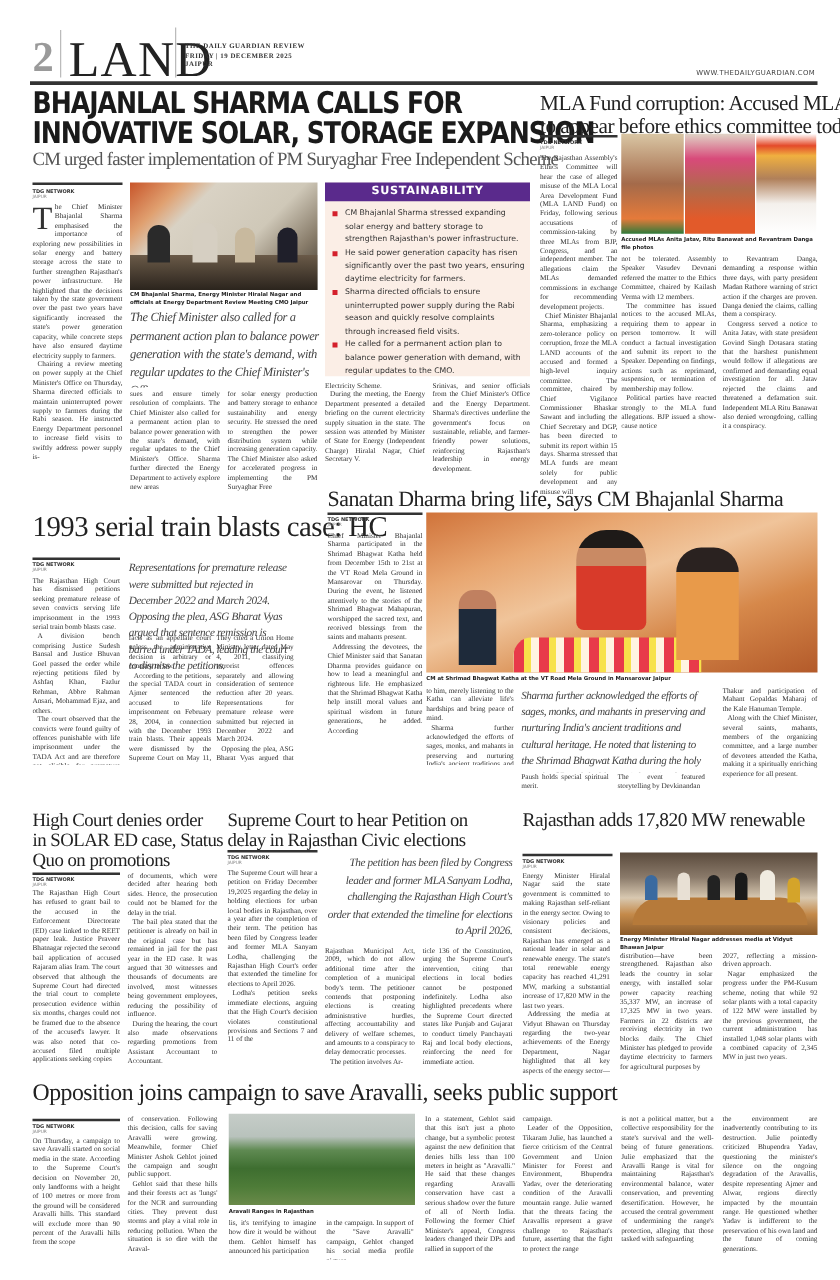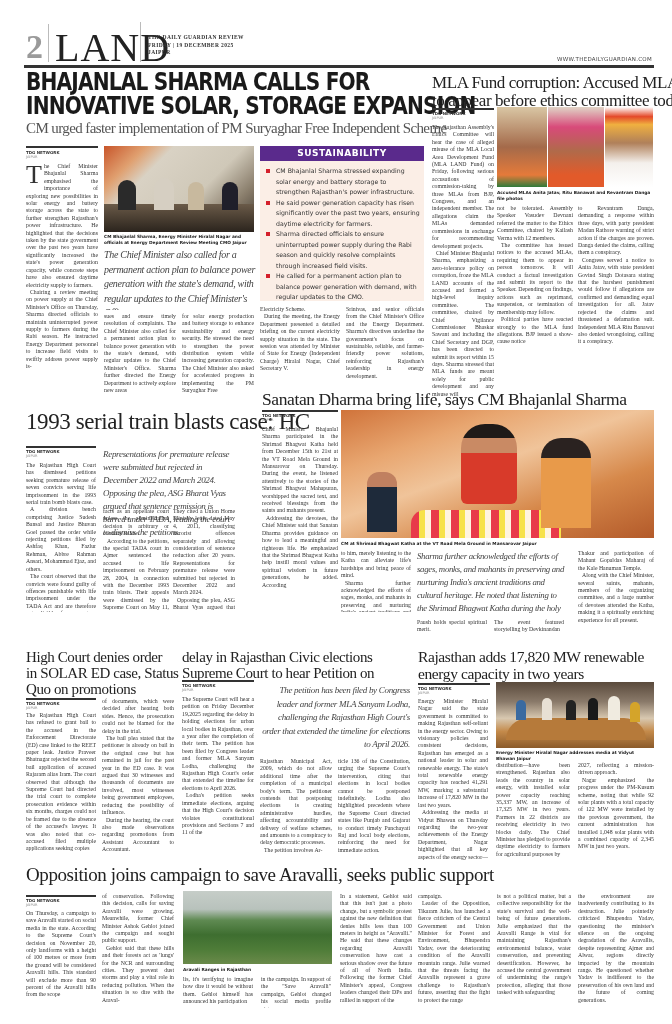--- a/index.html
+++ b/index.html
@@ -185,42 +185,41 @@
   <small>JAIPUR</small>
 </div>
 <div class="abs col" style="left:26px;top:712px;width:70px;height:148px;">The Rajasthan High Court has refused to grant bail to the accused in the Enforcement Directorate (ED) case linked to the REET paper leak. Justice Praveer Bhatnagar rejected the second bail application of accused Rajaram alias Iram. The court observed that although the Supreme Court had directed the trial court to complete prosecution evidence within six months, charges could not be framed due to the absence of the accused's lawyer. It was also noted that co-accused filed multiple applications seeking copies</div>
 <div class="abs col" style="left:102px;top:698px;width:72px;height:162px;">
   <span>of documents, which were decided after hearing both sides. Hence, the prosecution could not be blamed for the delay in the trial.</span>
   <p>The bail plea stated that the petitioner is already on bail in the original case but has remained in jail for the past year in the ED case. It was argued that 30 witnesses and thousands of documents are involved, most witnesses being government employees, reducing the possibility of influence.</p>
   <p>During the hearing, the court also made observations regarding promotions from Assistant Accountant to Accountant.</p>
 </div>
 
 <div class="abs hed-serif" style="left:182px;top:649px;font-size:15px;line-height:16px;">
+  <div>Supreme Court to hear Petition on</div>
   <div>delay in Rajasthan Civic elections</div>
-  <div>Supreme Court to hear Petition on</div>
 </div>
 <div class="abs byline-bar" style="left:182px;top:680px;width:72px;"></div>
 <div class="abs byline" style="left:182px;top:683px;">
   <span>TDG NETWORK</span>
   <small>JAIPUR</small>
 </div>
 <div class="abs col" style="left:182px;top:696px;width:72px;height:164px;">
   <span>The Supreme Court will hear a petition on Friday December 19,2025 regarding the delay in holding elections for urban local bodies in Rajasthan, over a year after the completion of their term. The petition has been filed by Congress leader and former MLA Sanyam Lodha, challenging the Rajasthan High Court's order that extended the timeline for elections to April 2026.</span>
   <p>Lodha's petition seeks immediate elections, arguing that the High Court's decision violates constitutional provisions and Sections 7 and 11 of the</p>
 </div>
 <div class="abs pull" style="left:260px;top:684px;width:150px;height:70px;font-size:9px;line-height:13.5px;text-align:right;">The petition has been filed by Congress leader and former MLA Sanyam Lodha, challenging the Rajasthan High Court's order that extended the timeline for elections to April 2026.</div>
 <div class="abs col" style="left:260px;top:758px;width:72px;height:102px;">
   <span>Rajasthan Municipal Act, 2009, which do not allow additional time after the completion of a municipal body's term. The petitioner contends that postponing elections is creating administrative hurdles, affecting accountability and delivery of welfare schemes, and amounts to a conspiracy to delay democratic processes.</span>
   <p>The petition involves Ar-</p>
 </div>
 <div class="abs col" style="left:338px;top:758px;width:72px;height:102px;">ticle 136 of the Constitution, urging the Supreme Court's intervention, citing that elections in local bodies cannot be postponed indefinitely. Lodha also highlighted precedents where the Supreme Court directed states like Punjab and Gujarat to conduct timely Panchayati Raj and local body elections, reinforcing the need for immediate action.</div>
 
 <div class="abs hed-serif" style="left:418px;top:648px;font-size:15.5px;line-height:17px;">
   <div>Rajasthan adds 17,820 MW renewable</div>
-  <div>energy capacity in two years</div>
 </div>
 <div class="abs byline-bar" style="left:418px;top:683px;width:72px;"></div>
 <div class="abs byline" style="left:418px;top:686px;">
   <span>TDG NETWORK</span>
   <small>JAIPUR</small>
 </div>
 <div class="abs col" style="left:418px;top:698px;width:70px;height:162px;">
   <span>Energy Minister Hiralal Nagar said the state government is committed to making Rajasthan self-reliant in the energy sector. Owing to visionary policies and consistent decisions, Rajasthan has emerged as a national leader in solar and renewable energy. The state's total renewable energy capacity has reached 41,291 MW, marking a substantial increase of 17,820 MW in the last two years.</span>
   <p>Addressing the media at Vidyut Bhawan on Thursday regarding the two-year achievements of the Energy Department, Nagar highlighted that all key aspects of the energy sector—generation, transmission, and</p>
 </div>

